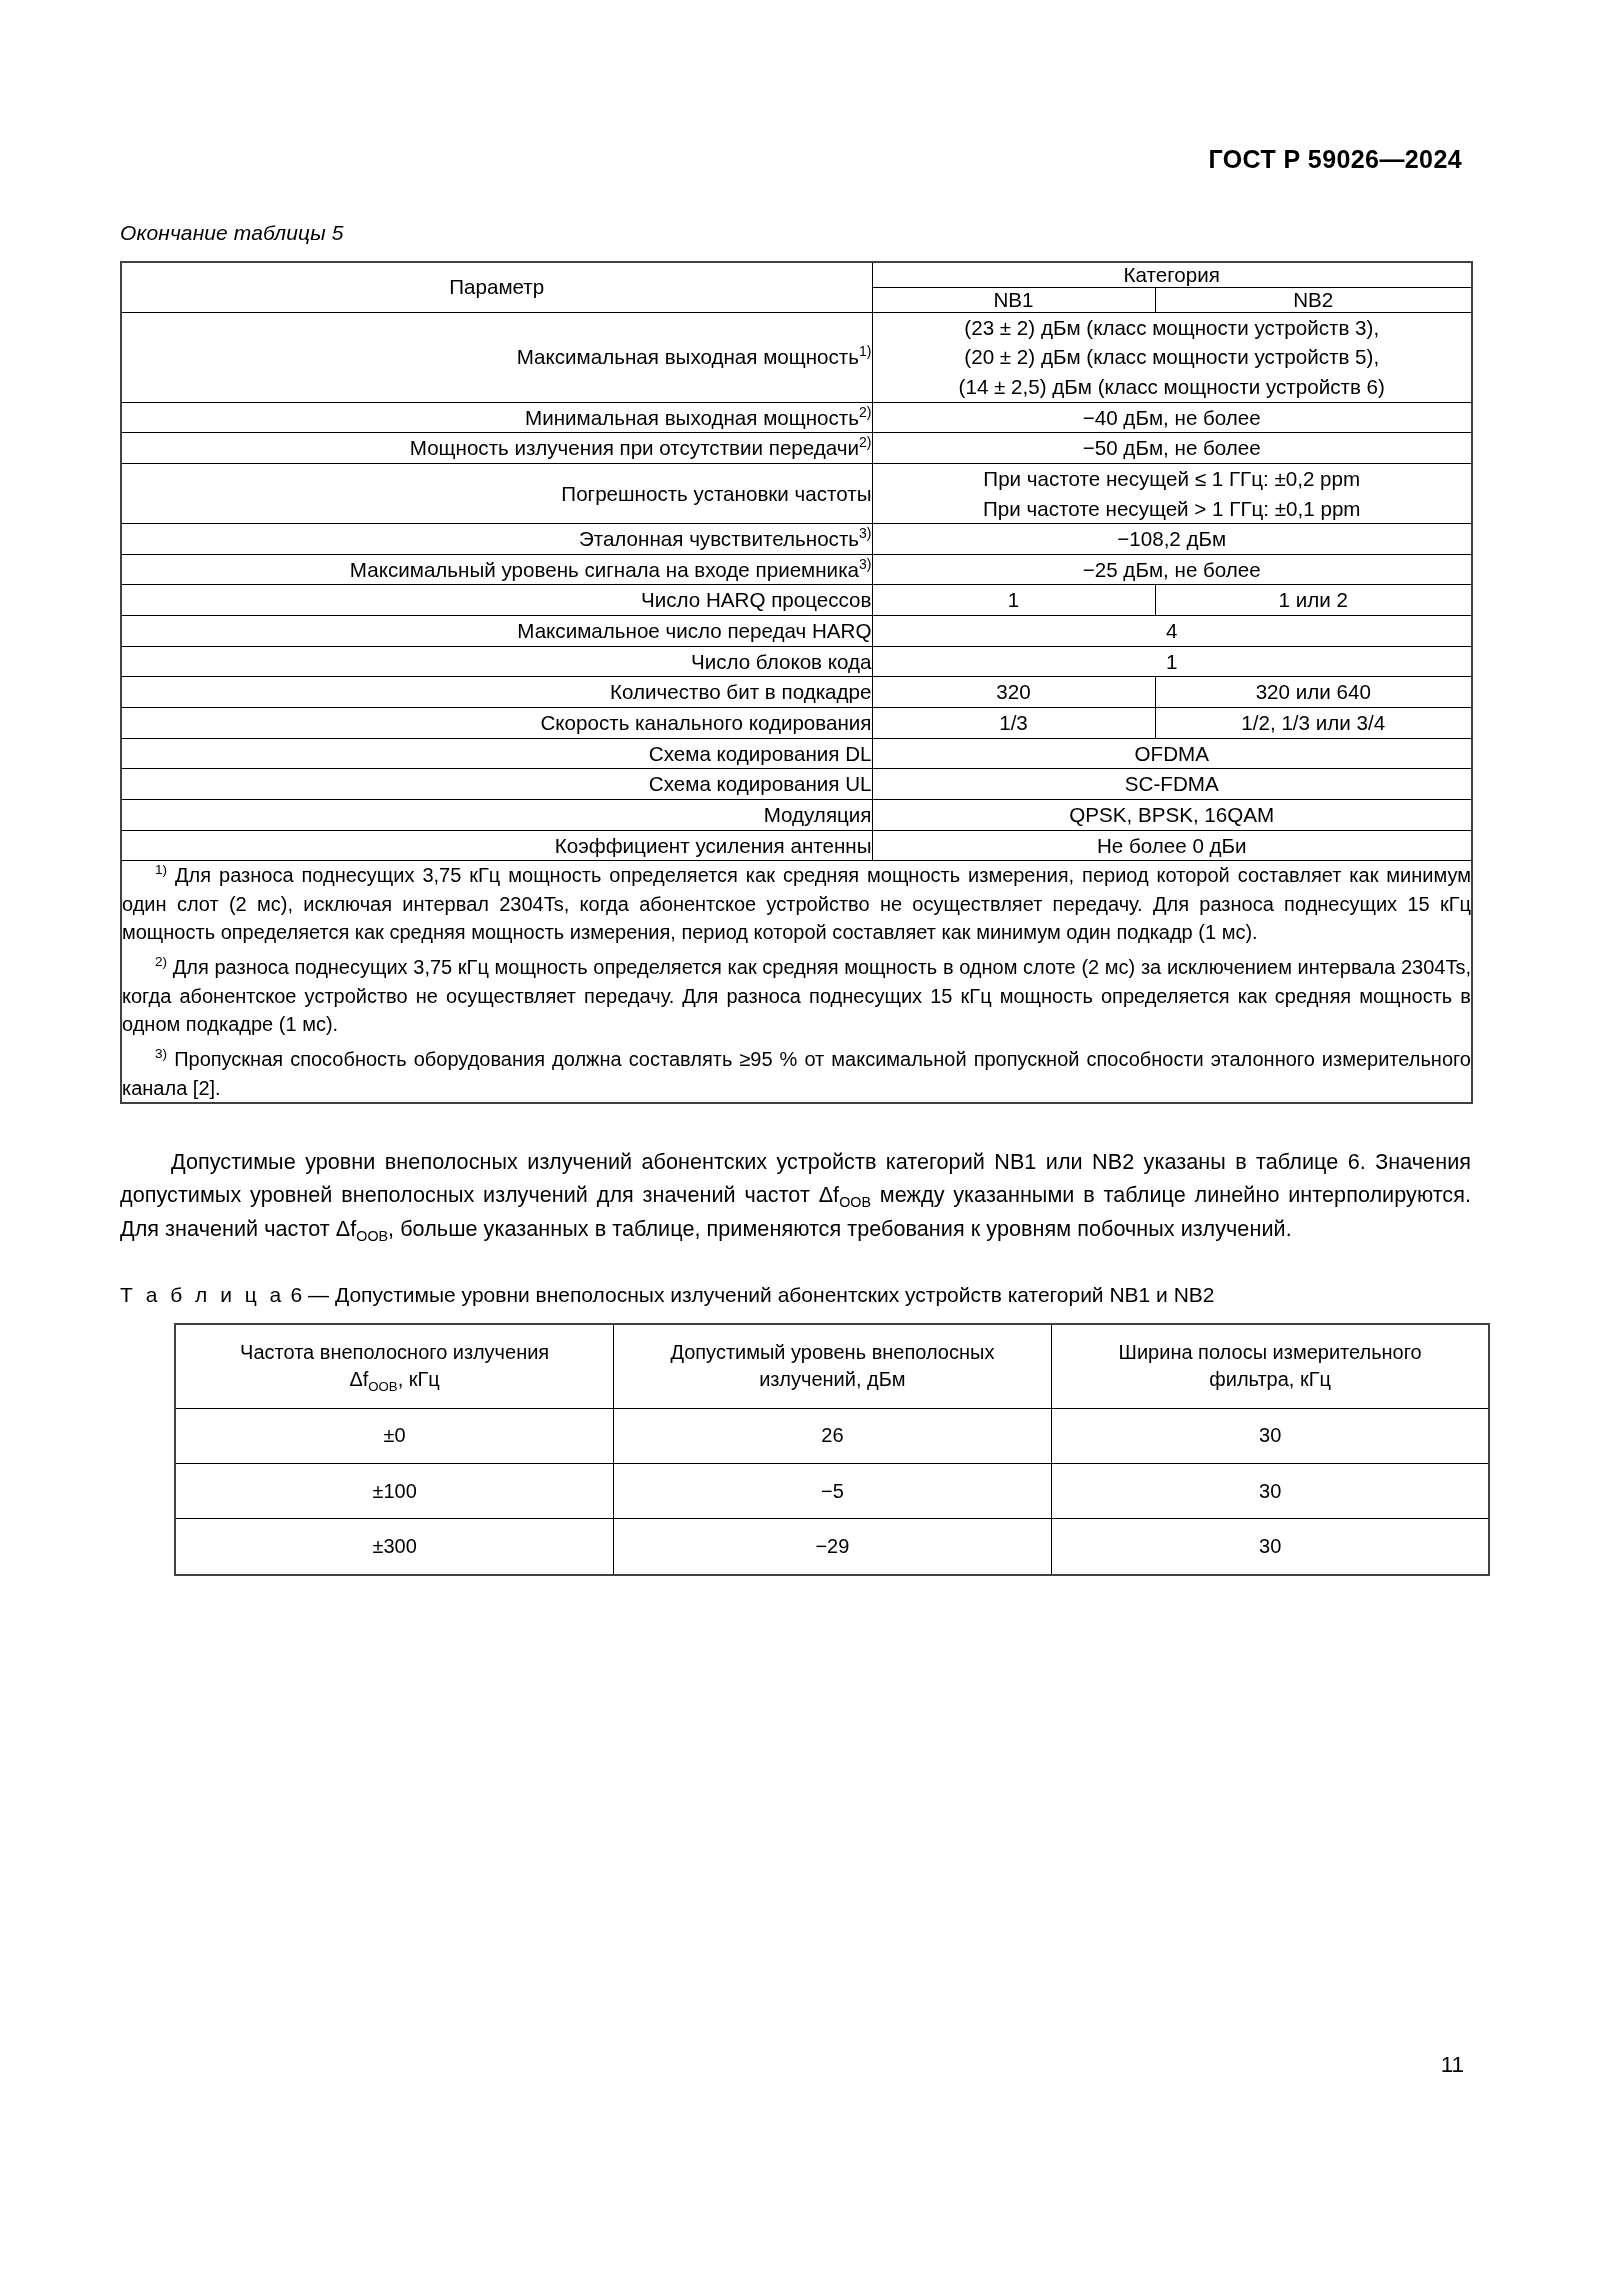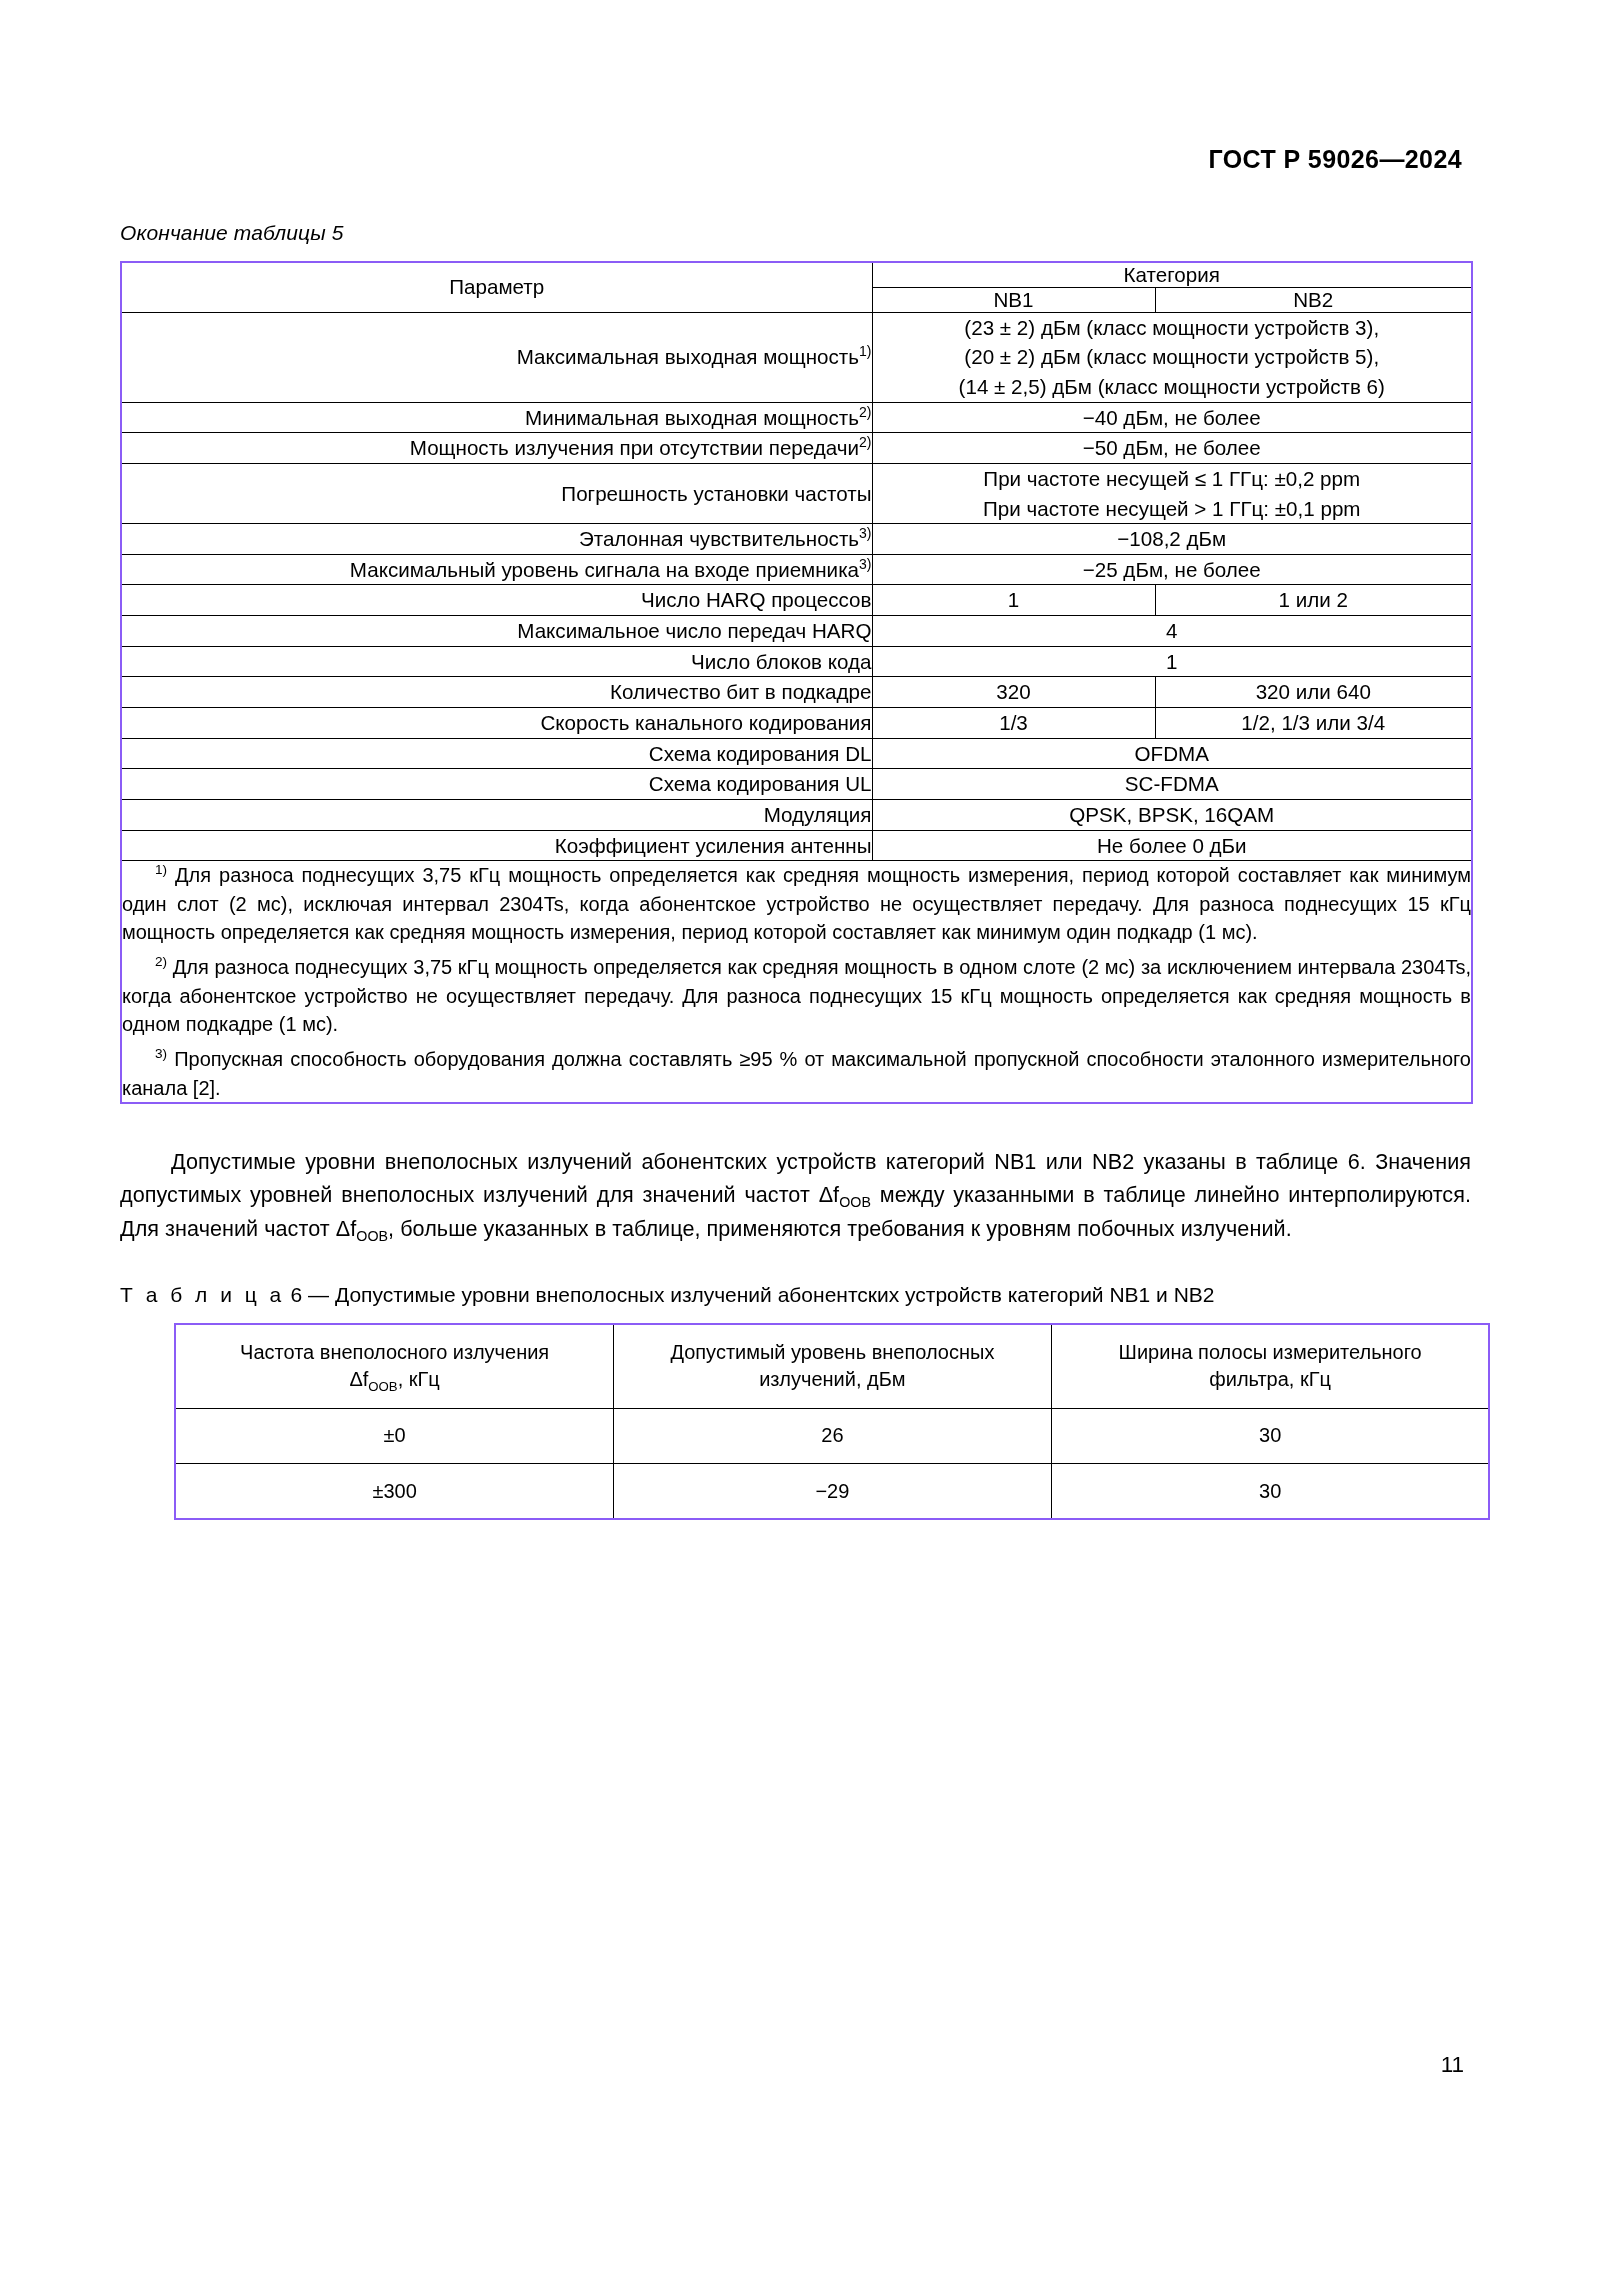--- a/index.html
+++ b/index.html
@@ -60,21 +60,21 @@
   table.gost td,
   table.gost th {
     border: 1px solid #000000;
     padding: 0;
     font-weight: normal;
     vertical-align: middle;
   }
 
   
   table.gost {
-    border: 2px solid #8b5cf6;
+    border: 2px solid #404040;
   }
 
   .param-cell {
     text-align: right;
     padding: 10.8px 9.8px 10.8px 13.7px;
     line-height: 1.34;
   }
   .val-cell {
     text-align: center;
     padding: 10.8px 7.8px;
@@ -296,20 +296,25 @@
             </th>
           </tr>
         </thead>
         <tbody id="t6-body">
             <tr>
               <td class="data">±0</td>
               <td class="data">26</td>
               <td class="data">30</td>
             </tr>
             <tr>
+              <td class="data">±100</td>
+              <td class="data">−5</td>
+              <td class="data">30</td>
+            </tr>
+            <tr>
               <td class="data">±300</td>
               <td class="data">−29</td>
               <td class="data">30</td>
             </tr>
           </tbody>
       </table>
     </div>
 
   </div>
 

